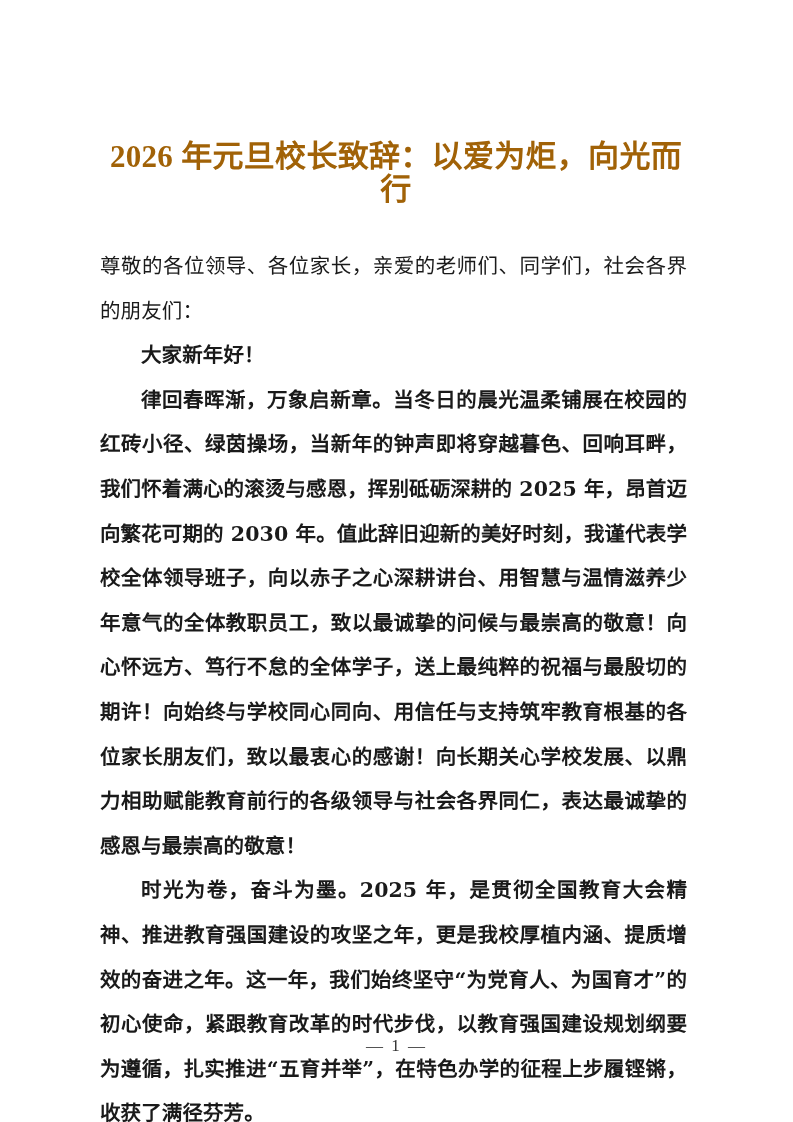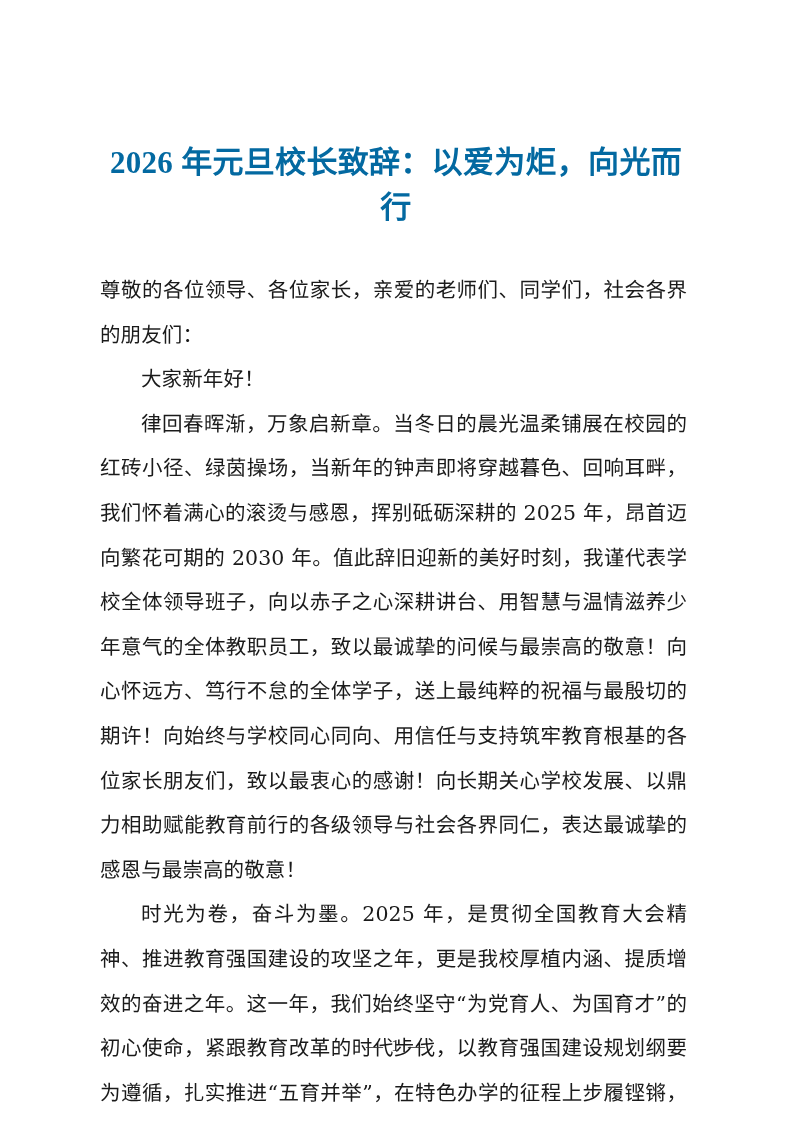--- a/index.html
+++ b/index.html
@@ -30,42 +30,43 @@
     top: 0;
     width: 592px;
   }
   .doc-title {
     margin: 0;
     padding: 0;
     text-align: center;
     font-family: "Liberation Serif", "DejaVu Serif", serif;
     font-weight: bold;
     font-size: 31px;
-    line-height: 45px;
+    line-height: 33px;
     letter-spacing: 0.3px;
-    color: #0369a1;
+    color: #a16207;
     padding-top: 140px;
   }
   .body-block {
     margin-top: 38px;
   }
   p.para {
     margin: 0 5px 0 0;
     padding: 0;
     font-family: "DejaVu Serif", "Liberation Serif", serif;
     font-size: 20.5px;
     line-height: 44.6px;
     color: #1a1a1a;
     text-align: justify;
     text-justify: inter-ideograph;
     letter-spacing: 0.1px;
     font-weight: 400;
   }
   p.para.indent {
     text-indent: 41px;
+    font-weight: bold;
   }
   p.para.noindent {
     text-indent: 0;
   }
   .footer {
     position: absolute;
     left: 0;
     right: 0;
     top: 1036px;
     text-align: center;

